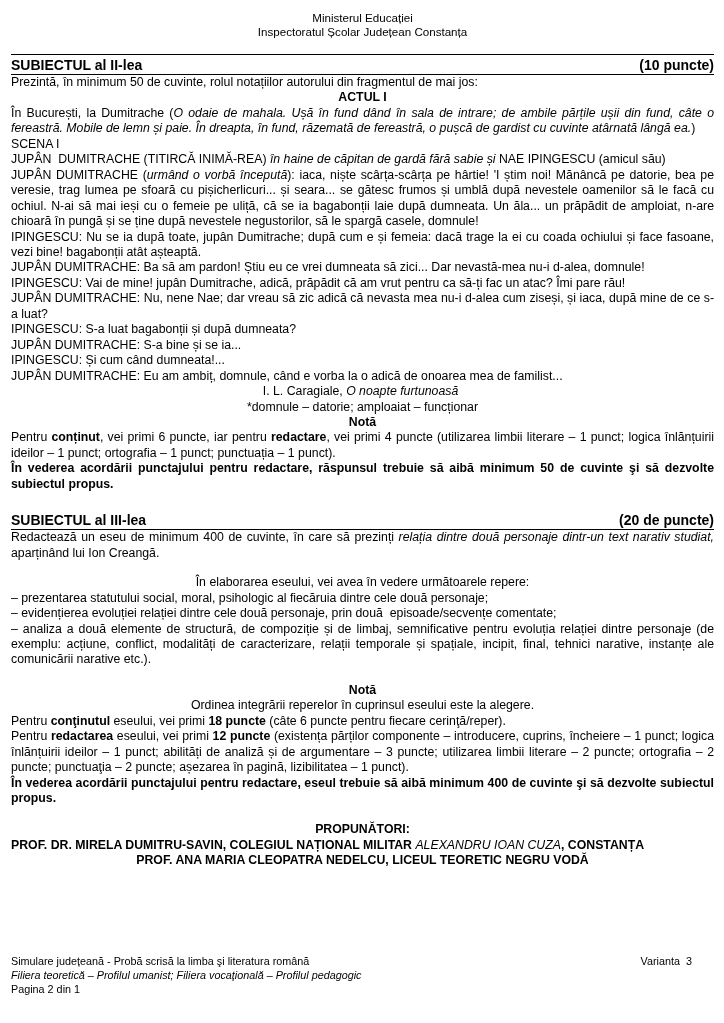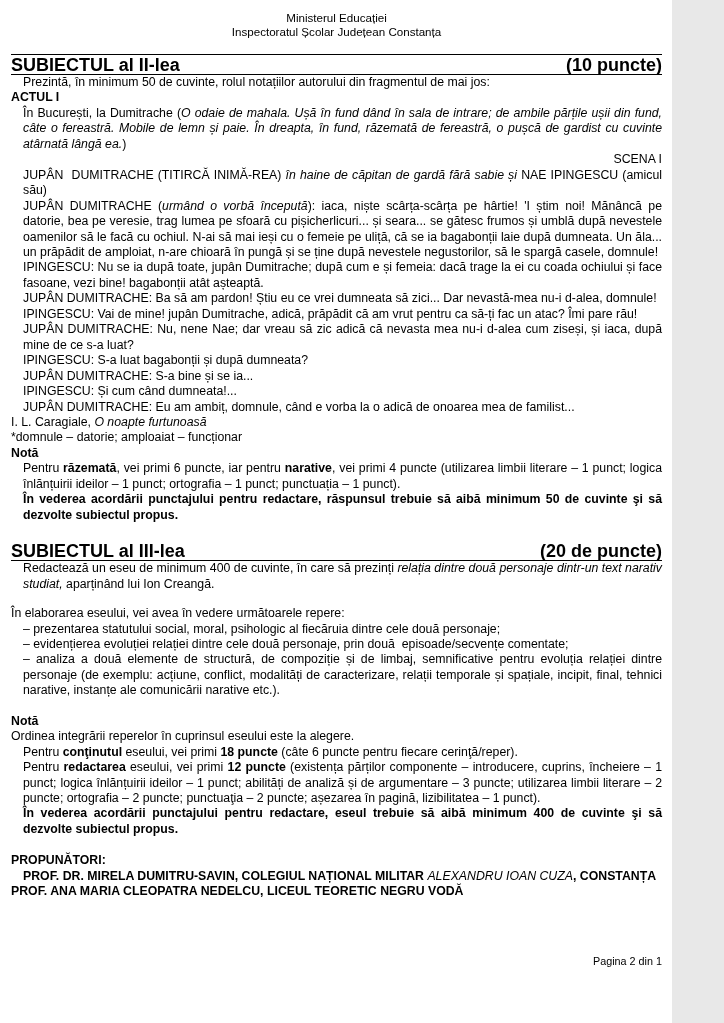--- a/index.html
+++ b/index.html
@@ -1,33 +1,33 @@
 <!DOCTYPE html>
 <html><head>
 <meta charset="utf-8">
 <style>
   * { margin:0; padding:0; box-sizing:border-box; }
   html,body { background:#e8e8e8; }
   body { width:724px; height:1023px; font-family:"Liberation Sans","DejaVu Sans",sans-serif; color:#000; }
   .page {
-    position:relative; width:672px; height:1023px; background:#ffffff;
+    position:relative; width:724px; height:1023px; background:#ffffff;
     padding:7px 10px 0 11px; overflow:hidden;
     font-size:12.3px; line-height:15.45px;
   }
   .header-block { text-align:center; font-size:11.6px; line-height:14px; padding-top:4px; }
   .top-rule { margin-top:15px; border-top:1.6px solid #000; height:0; }
   .subject-row {
     display:flex; justify-content:space-between; align-items:flex-end;
-    font-weight:bold; font-size:18px; line-height:16px;
+    font-weight:bold; font-size:14px; line-height:16px;
     border-bottom:1.8px solid #000; margin-top:2px; padding-bottom:1px;gap:12px;
   }
-  p { margin:0; }
-  .just   { text-align:justify;margin-left:12px; }
-  .center { text-align:right; }
-  .right  { text-align:left; padding-right:4px; }
+  p { margin:0;text-align:center; }
+  .just   { text-align:justify; }
+  .center { text-align:left; }
+  .right  { text-align:center; padding-right:4px; }
   .b  { font-weight:bold; }
   .i  { font-style:italic; }
   .bi { font-weight:normal; font-style:italic; }
   .mb-blank { margin-bottom:14px; }  
   .mb-sec   { margin-bottom:20px; }  
   .mb-note  { margin-bottom:15px; }  
   .mb-prop  { margin-bottom:16px; }  
   .footer {
     position:absolute; top:954px; left:11px; right:10px;
     font-size:10.8px; line-height:14.2px;
@@ -65,21 +65,21 @@
   <p class="just"><span>JUPÂN DUMITRACHE: Nu, nene Nae; dar vreau să zic adică că nevasta mea nu-i d-alea cum ziseși, și iaca, după mine de ce s-a luat?</span></p>
   <p class="just"><span>IPINGESCU: S-a luat bagabonții și după dumneata?</span></p>
   <p class="just"><span>JUPÂN DUMITRACHE: S-a bine și se ia...</span></p>
   <p class="just"><span>IPINGESCU: Și cum când dumneata!...</span></p>
   <p class="just"><span>JUPÂN DUMITRACHE: Eu am ambiț, domnule, când e vorba la o adică de onoarea mea de familist...</span></p>
 
   <p class="right"><span>I. L. Caragiale, </span><span class="i">O noapte furtunoasă</span></p>
   <p>*domnule – datorie; amploaiat – funcționar</p>
 
   <p class="b">Notă</p>
-  <p class="just"><span>Pentru </span><span class="b">răzemată</span><span>, vei primi 6 puncte, iar pentru </span><span class="b">narative</span><span>, vei primi 4 puncte (utilizarea limbii literare – 1 punct; logica înlănțuirii ideilor – 1 punct; ortografia – 1 punct; punctuația – 1 punct).</span></p>
+  <p class="just"><span>Pentru </span><span class="b">conținut</span><span>, vei primi 6 puncte, iar pentru </span><span class="b">redactare</span><span>, vei primi 4 puncte (utilizarea limbii literare – 1 punct; logica înlănțuirii ideilor – 1 punct; ortografia – 1 punct; punctuația – 1 punct).</span></p>
   <p class="just b mb-sec">În vederea acordării punctajului pentru redactare, răspunsul trebuie să aibă minimum 50 de cuvinte şi să dezvolte subiectul propus.</p>
 
   <div class="subject-row">
     <span>SUBIECTUL al III-lea</span>
     <span>(20 de puncte)</span>
   </div>
 
   <p class="just mb-blank"><span>Redactează un eseu de minimum 400 de cuvinte, în care să prezinți </span><span class="i">relația dintre două personaje dintr-un text narativ studiat,</span><span> aparținând lui Ion Creangă.</span></p>
   <p>În elaborarea eseului, vei avea în vedere următoarele repere:</p>
   <p class="just">– prezentarea statutului social, moral, psihologic al fiecăruia dintre cele două personaje;</p>
@@ -90,16 +90,21 @@
   <p>Ordinea integrării reperelor în cuprinsul eseului este la alegere.</p>
   <p class="just"><span>Pentru </span><span class="b">conţinutul</span><span> eseului, vei primi </span><span class="b">18 puncte</span><span> (câte 6 puncte pentru fiecare cerinţă/reper).</span></p>
   <p class="just"><span>Pentru </span><span class="b">redactarea</span><span> eseului, vei primi </span><span class="b">12 puncte</span><span> (existența părților componente – introducere, cuprins, încheiere – 1 punct; logica înlănțuirii ideilor – 1 punct; abilități de analiză și de argumentare – 3 puncte; utilizarea limbii literare – 2 puncte; ortografia – 2 puncte; punctuaţia – 2 puncte; așezarea în pagină, lizibilitatea – 1 punct).</span></p>
   <p class="just b mb-prop">În vederea acordării punctajului pentru redactare, eseul trebuie să aibă minimum 400 de cuvinte şi să dezvolte subiectul propus.</p>
 
   <p class="b">PROPUNĂTORI:</p>
   <p class="just b"><span class="b">PROF. DR. MIRELA DUMITRU-SAVIN, COLEGIUL NAȚIONAL MILITAR </span><span class="bi">ALEXANDRU IOAN CUZA</span><span class="b">, CONSTANȚA</span></p>
   <p class="b">PROF. ANA MARIA CLEOPATRA NEDELCU, LICEUL TEORETIC NEGRU VODĂ</p>
 
   <div class="footer">
+    <div class="footer-row">
+      <span>Simulare județeană - Probă scrisă la limba şi literatura română</span>
+      <span class="footer-variant">Varianta&nbsp; 3</span>
+    </div>
+    <div class="i">Filiera teoretică – Profilul umanist; Filiera vocaţională – Profilul pedagogic</div>
     <div class="center">Pagina 2 din 1</div>
   </div>
 
 </div>
 
 </body></html>

